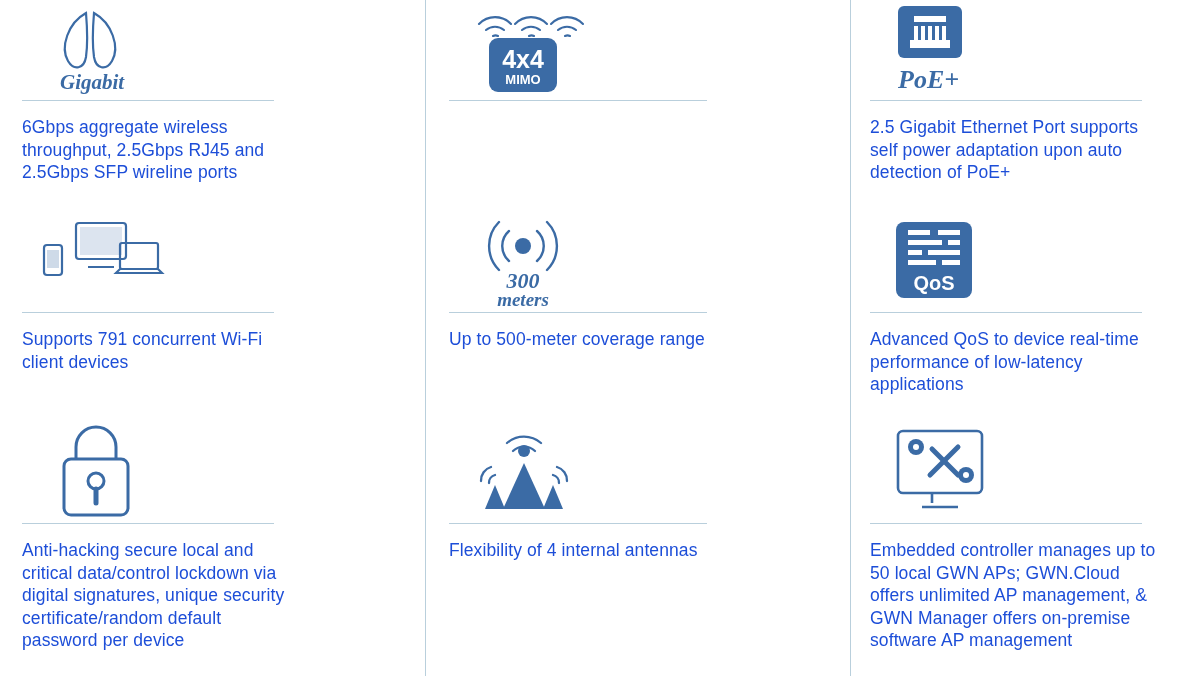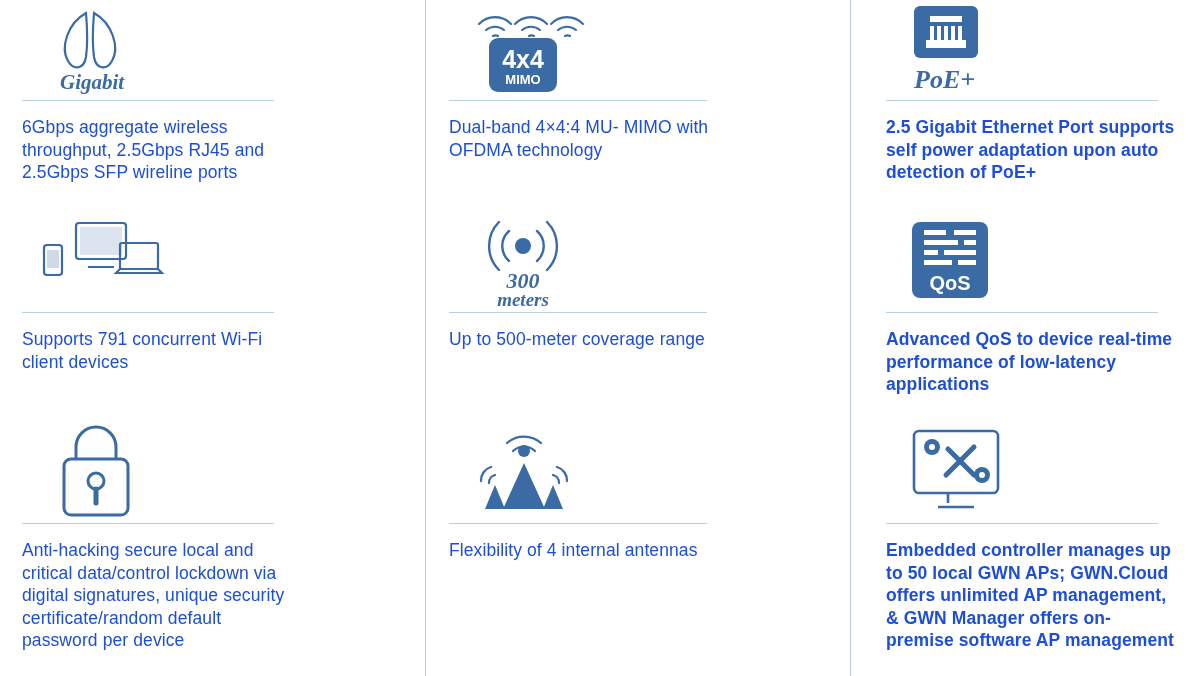--- a/index.html
+++ b/index.html
@@ -20,21 +20,21 @@
     grid-template-columns: 425px 425px 350px;
     grid-template-rows: 212px 206px 258px;
     box-sizing: border-box;
   }
   .cell {
     position: relative;
     box-sizing: border-box;
     padding-left: 22px;
   }
   .cell.c2 { padding-left: 24px; }
-  .cell.c3 { padding-left: 36px; }
+  .cell.c3 { padding-left: 20px; }
 
   .icon-area {
     height: 100px;
     display: flex;
     align-items: center;
     padding-left: 2px;
   }
   .icon-area.tall { height: 105px; }
 
   .divider {
@@ -59,21 +59,21 @@
 
   .caption {
     color: #1d4ed8;
     font-size: 17.5px;
     line-height: 22.5px;
     padding-top: 15px;
     padding-right: 10px;
     max-width: 268px;
     letter-spacing: .1px;
   }
-  .cell.c3 .caption { max-width: 290px; font-weight: bold; }
+  .cell.c3 .caption { max-width: 290px; }
 
   svg { display: block; overflow: visible; }
 </style>
 </head>
 <body>
 
 <div class="grid">
 
   <div class="cell c1">
     <div class="icon-area">
@@ -101,21 +101,20 @@
           <path d="M100 24 A22 22 0 0 1 132 24"></path>
           <path d="M107 30 A14 14 0 0 1 125 30"></path>
           <path d="M114 36 A6 6 0 0 1 119 36"></path>
         </g>
         <rect x="38" y="38" width="68" height="54" rx="9" fill="#3b6ba5"></rect>
         <text x="72" y="68" text-anchor="middle" font-family="Liberation Sans, sans-serif" font-weight="bold" font-size="25" fill="#ffffff">4x4</text>
         <text x="72" y="84" text-anchor="middle" font-family="Liberation Sans, sans-serif" font-weight="bold" font-size="13" fill="#ffffff">MIMO</text>
       </svg>
     </div>
     <div class="divider"></div>
-    <div class="caption">Dual-band 4×4:4 MU- MIMO with OFDMA technology</div>
   </div>
 
   <div class="cell c3">
     <div class="vline"></div>
     <div class="icon-area">
       <svg width="140" height="100" viewBox="0 0 140 100">
         <rect x="26" y="6" width="64" height="52" rx="6" fill="#3b6ba5"></rect>
         <g fill="#ffffff">
           <rect x="42" y="16" width="32" height="6"></rect>
           <rect x="42" y="26" width="4" height="14"></rect>

